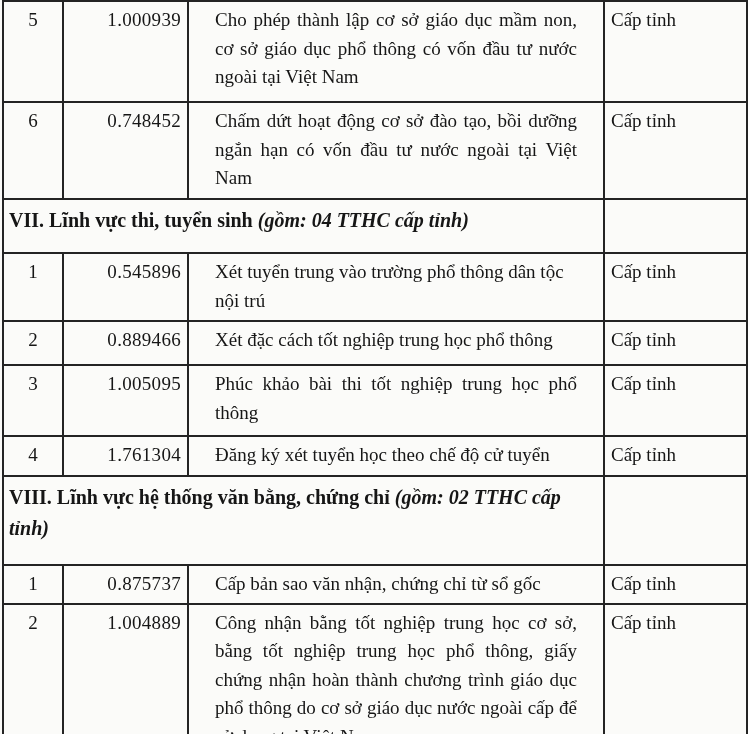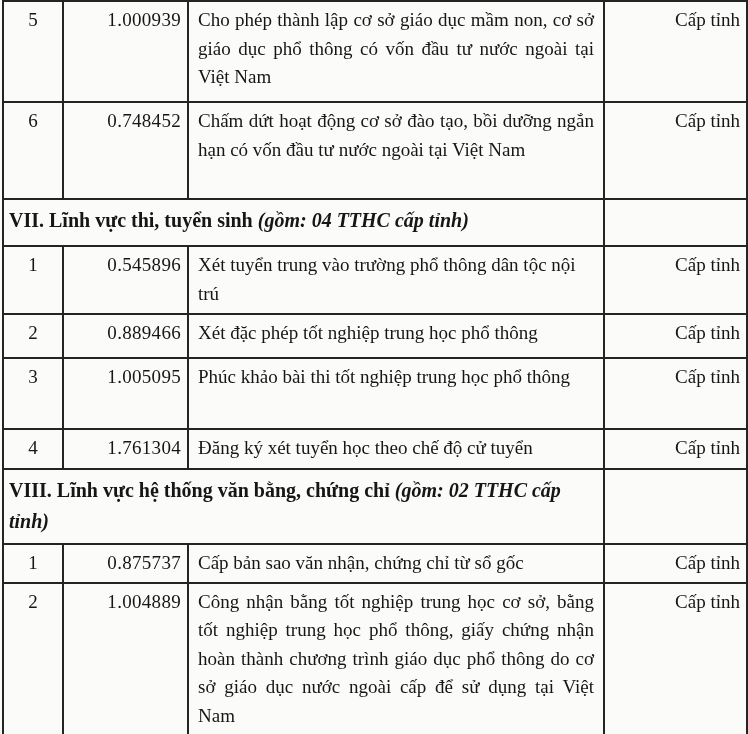--- a/index.html
+++ b/index.html
@@ -33,45 +33,45 @@
     line-height: 1.5;
     padding: 4px 6px;
     overflow: hidden;
   }
   tr.last-row td {
     border-bottom: 7px solid #0f0f0f;
   }
 
   td.c-stt   { text-align: center; }
   td.c-code  { text-align: right; letter-spacing: 0.3px; }
-  td.c-name  { padding: 4px 9px; text-align: left; margin-top: 44px; }
+  td.c-name  { padding: 4px 26px; text-align: left; margin-top: 44px; }
   td.c-name.justify {
     text-align: justify;
     text-align-last: left;
     -moz-text-align-last: left;
   }
-  td.c-level { text-align: right; }
+  td.c-level { text-align: left; }
 
   td.c-section {
     font-weight: bold;
     font-size: 20px;
     line-height: 1.55;
     padding: 5px 8px 5px 5px;
   }
   .sec-paren { font-style: italic; }
 
   
   tr.h101 { height: 101px; }
   tr.h97  { height: 97px;  }
-  tr.h45  { height: 47px;  }
+  tr.h45  { height: 54px;  }
   tr.h68  { height: 68px;  }
   tr.h44  { height: 44px;  }
   tr.h71  { height: 71px;  }
   tr.h40  { height: 40px;  }
-  tr.h75  { height: 75px;  }
+  tr.h75  { height: 89px;  }
   tr.h35  { height: 35px;  }
   tr.h149 { height: 142px; }
 </style>
 </head>
 <body>
 
 <table class="proc-table">
   <colgroup>
     <col class="c1">
       <col class="c2">
@@ -102,21 +102,21 @@
     <tr class="h68">
       <td class="c-stt">1</td>
       <td class="c-code">0.545896</td>
       <td class="c-name">Xét tuyển trung vào trường phổ thông dân tộc nội trú</td>
       <td class="c-level">Cấp tỉnh</td>
     </tr>
 
     <tr class="h44">
       <td class="c-stt">2</td>
       <td class="c-code">0.889466</td>
-      <td class="c-name">Xét đặc phép tốt nghiệp trung học phổ thông</td>
+      <td class="c-name">Xét đặc cách tốt nghiệp trung học phổ thông</td>
       <td class="c-level">Cấp tỉnh</td>
     </tr>
 
     <tr class="h71">
       <td class="c-stt">3</td>
       <td class="c-code">1.005095</td>
       <td class="c-name justify">Phúc khảo bài thi tốt nghiệp trung học phổ thông</td>
       <td class="c-level">Cấp tỉnh</td>
     </tr>
 

